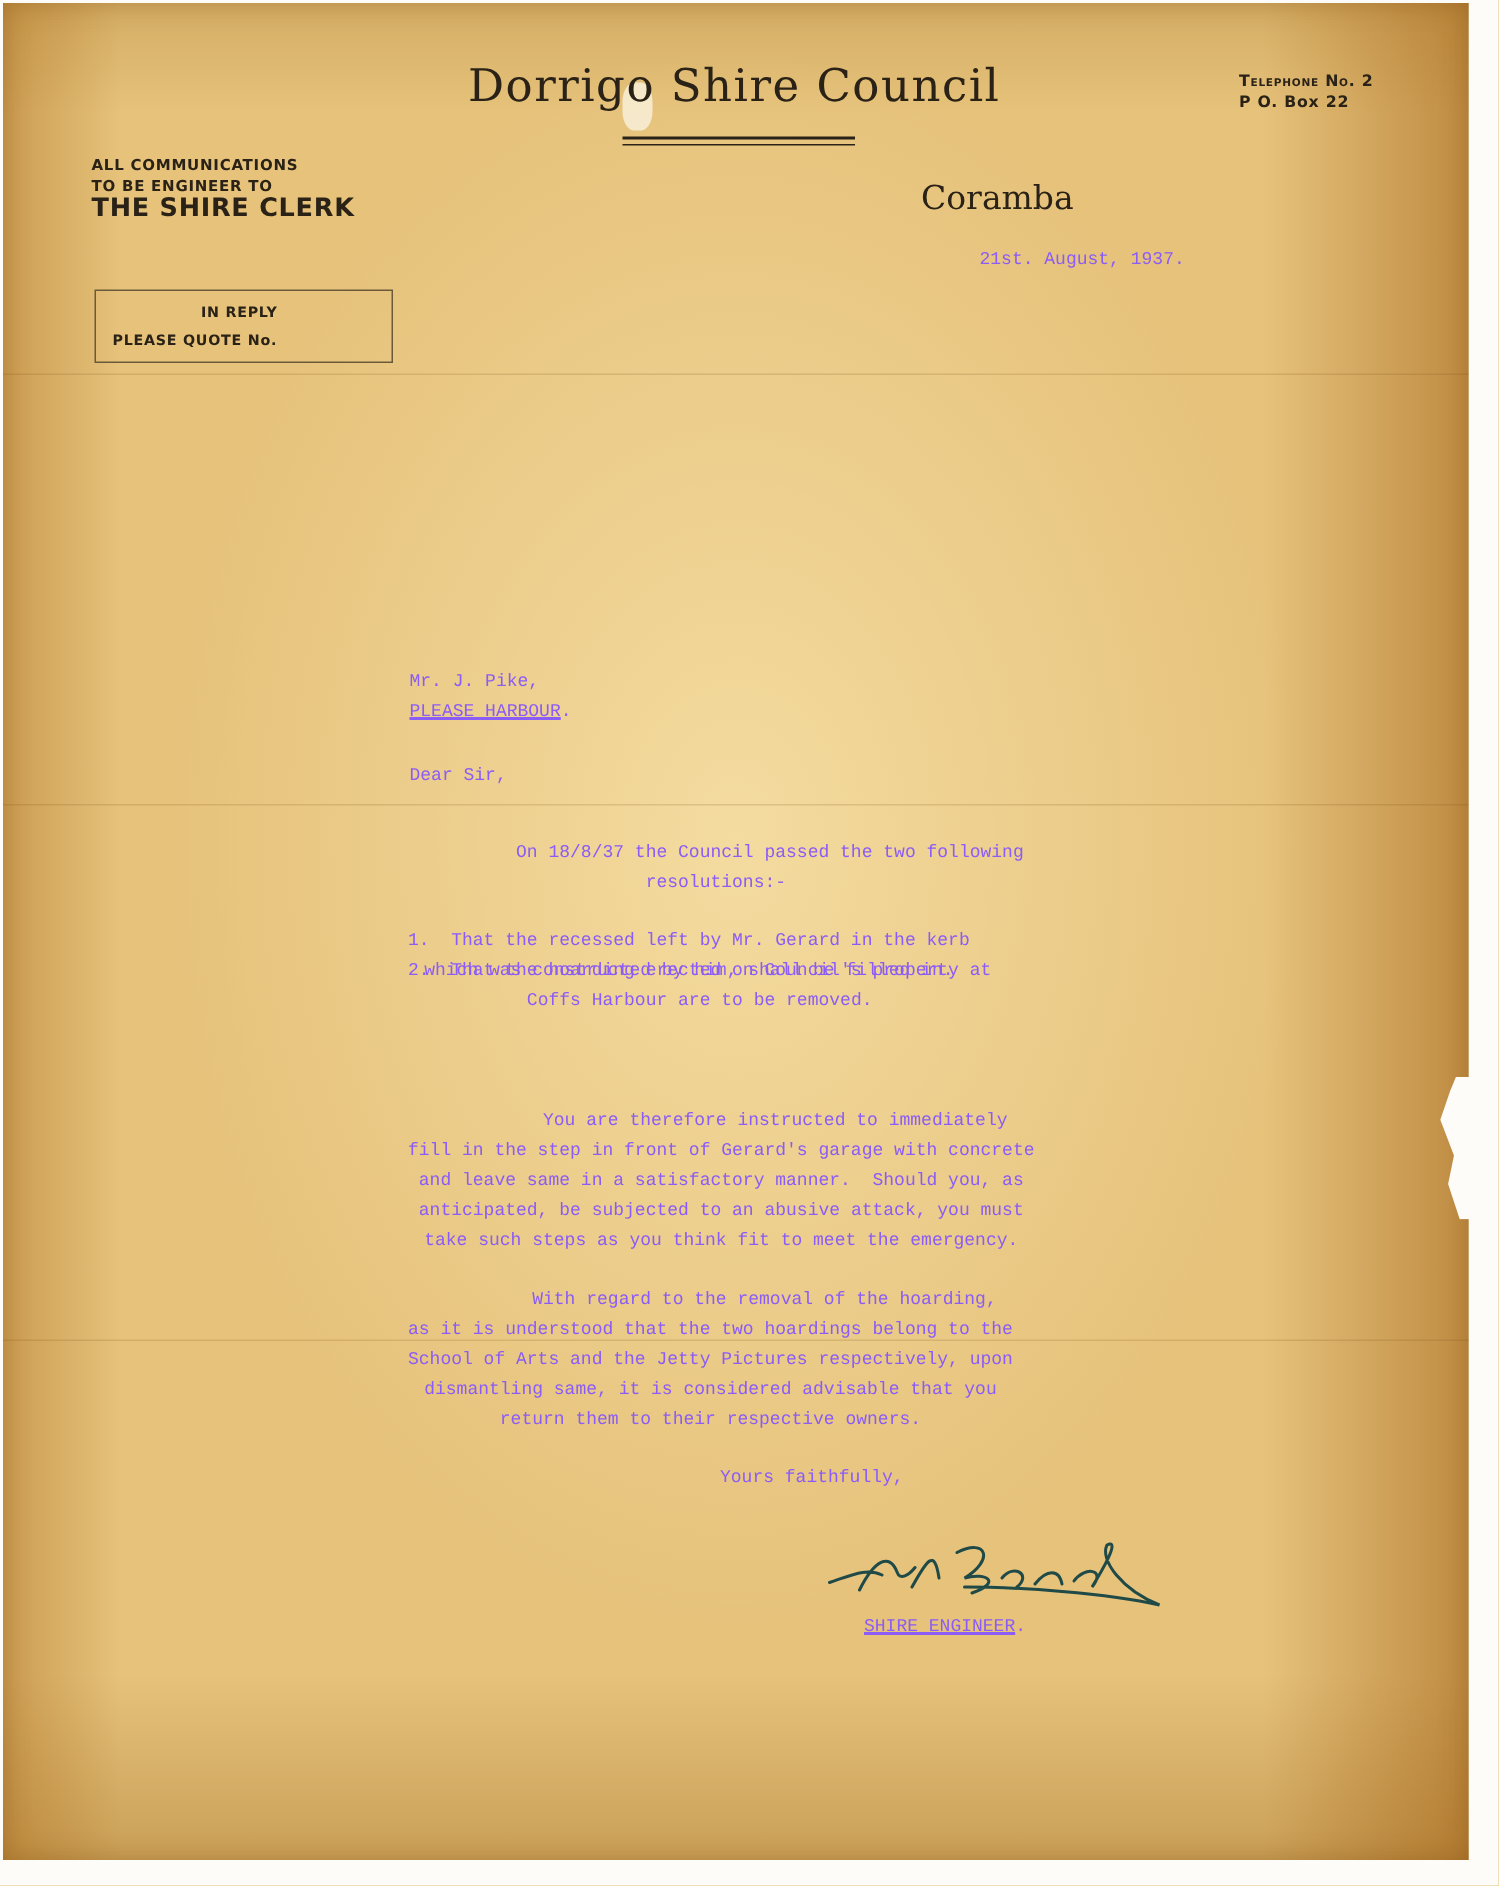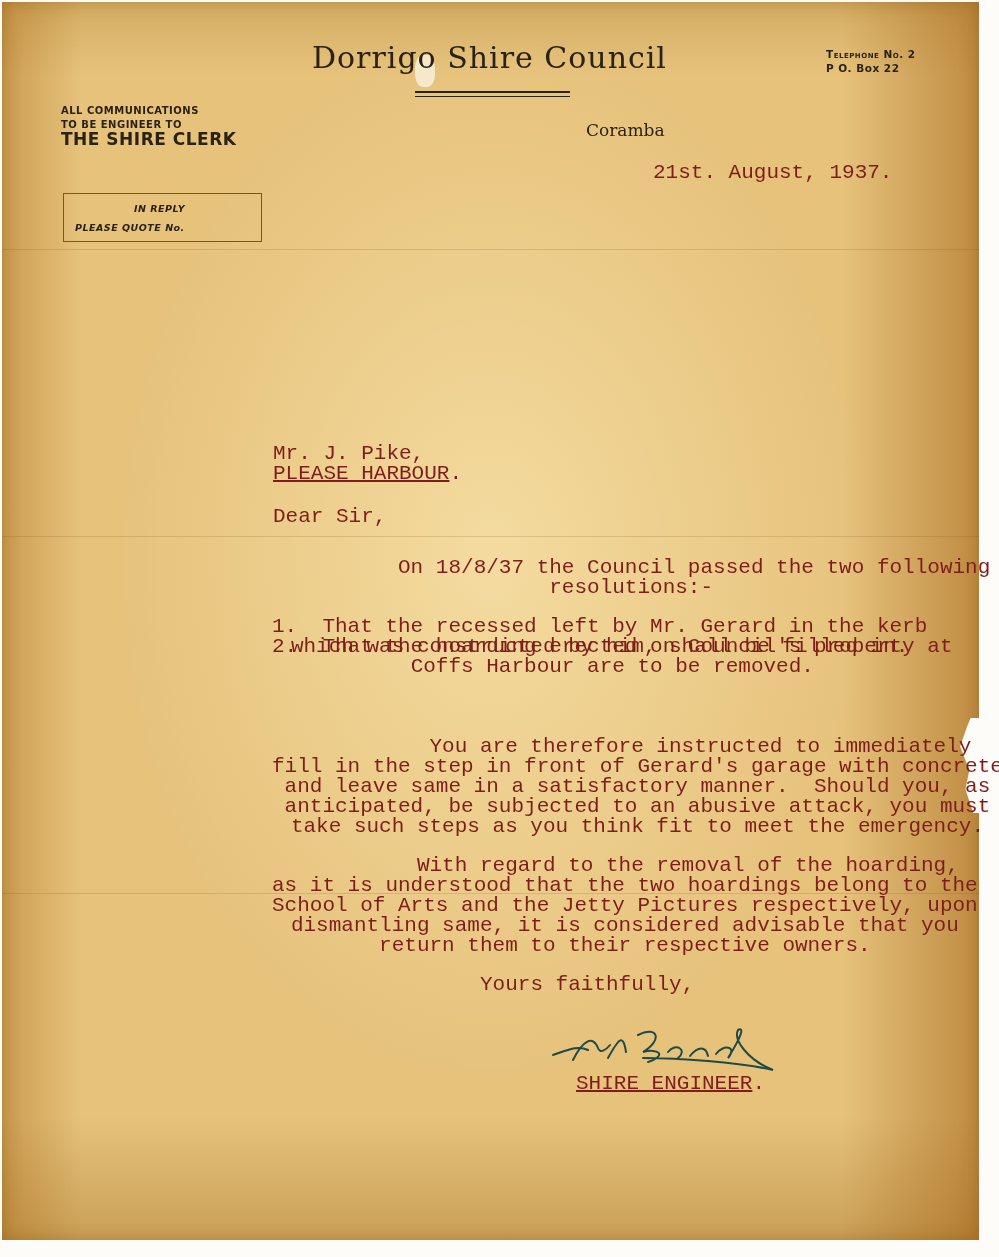--- a/index.html
+++ b/index.html
@@ -13,31 +13,31 @@
       #e6c27b;
     box-shadow: inset 0 0 18px rgba(120,70,10,0.35);
   }
   .fold { position:absolute; left:2px; width:977px; height:1px; background:rgba(120,80,20,0.18); }
   .tear { position:absolute; right:18px; top:718px; width:26px; height:95px; background:#fdfcf8;
           clip-path: polygon(60% 0, 100% 0, 100% 100%, 70% 100%, 40% 75%, 55% 55%, 20% 30%, 45% 10%); }
   .hole { position:absolute; left:415px; top:55px; width:20px; height:32px; background:#f8f0d8; border-radius:40%; opacity:0.85; }
 
   .script { font-family:"DejaVu Serif", serif; color:#2a2216;text-align:center; }
   .sans { font-family:"DejaVu Sans", sans-serif; font-weight:bold; color:#2a2216; letter-spacing:0.5px; }
-  .type { font-family:"Liberation Mono", monospace; color:#7f1d1d; font-size:21px; line-height:20px; white-space:pre; }
+  .type { font-family:"Liberation Mono", monospace; color:#8b5cf6; font-size:12px; line-height:20px; white-space:pre; }
 
   .council { position:absolute; left:312px; top:40px; font-size:30px; letter-spacing:1px; }
   .council-rule { position:absolute; left:415px; top:91px; width:155px; height:3px; border-top:2px solid #2a2216; border-bottom:1px solid #2a2216; }
   .phone { position:absolute; left:810px; top:47px; font-size:10.5px; line-height:14px;margin-left:16px; }
   .comm { position:absolute; left:61px; top:104px; font-size:10px; line-height:14px; }
   .comm .big { font-size:17px; }
-  .reply-box { position:absolute; left:63px; top:193px; width:197px; height:47px; border:1px solid #6b5a3a;font-style:italic; }
+  .reply-box { position:absolute; left:63px; top:193px; width:197px; height:47px; border:1px solid #6b5a3a; }
   .reply1 { position:absolute; left:70px; top:9px; font-size:9.5px; }
   .reply2 { position:absolute; left:11px; top:28px; font-size:9.5px; }
-  .place { position:absolute; left:586px; top:120px; font-size:17px; }
+  .place { position:absolute; left:614px; top:120px; font-size:22px; }
   .date { position:absolute; left:653px; top:163px; }
 
   .addr { position:absolute; left:273px; top:444px; }
   .u { text-decoration:underline; text-decoration-thickness:2px; }
   .salutation { position:absolute; left:273px; top:507px; }
   .para { position:absolute; left:272px;text-align:center; }
   .closing { position:absolute; left:480px; top:975px; }
   .sig { position:absolute; left:548px; top:1020px; }
   .title { position:absolute; left:576px; top:1074px; }
 </style>

